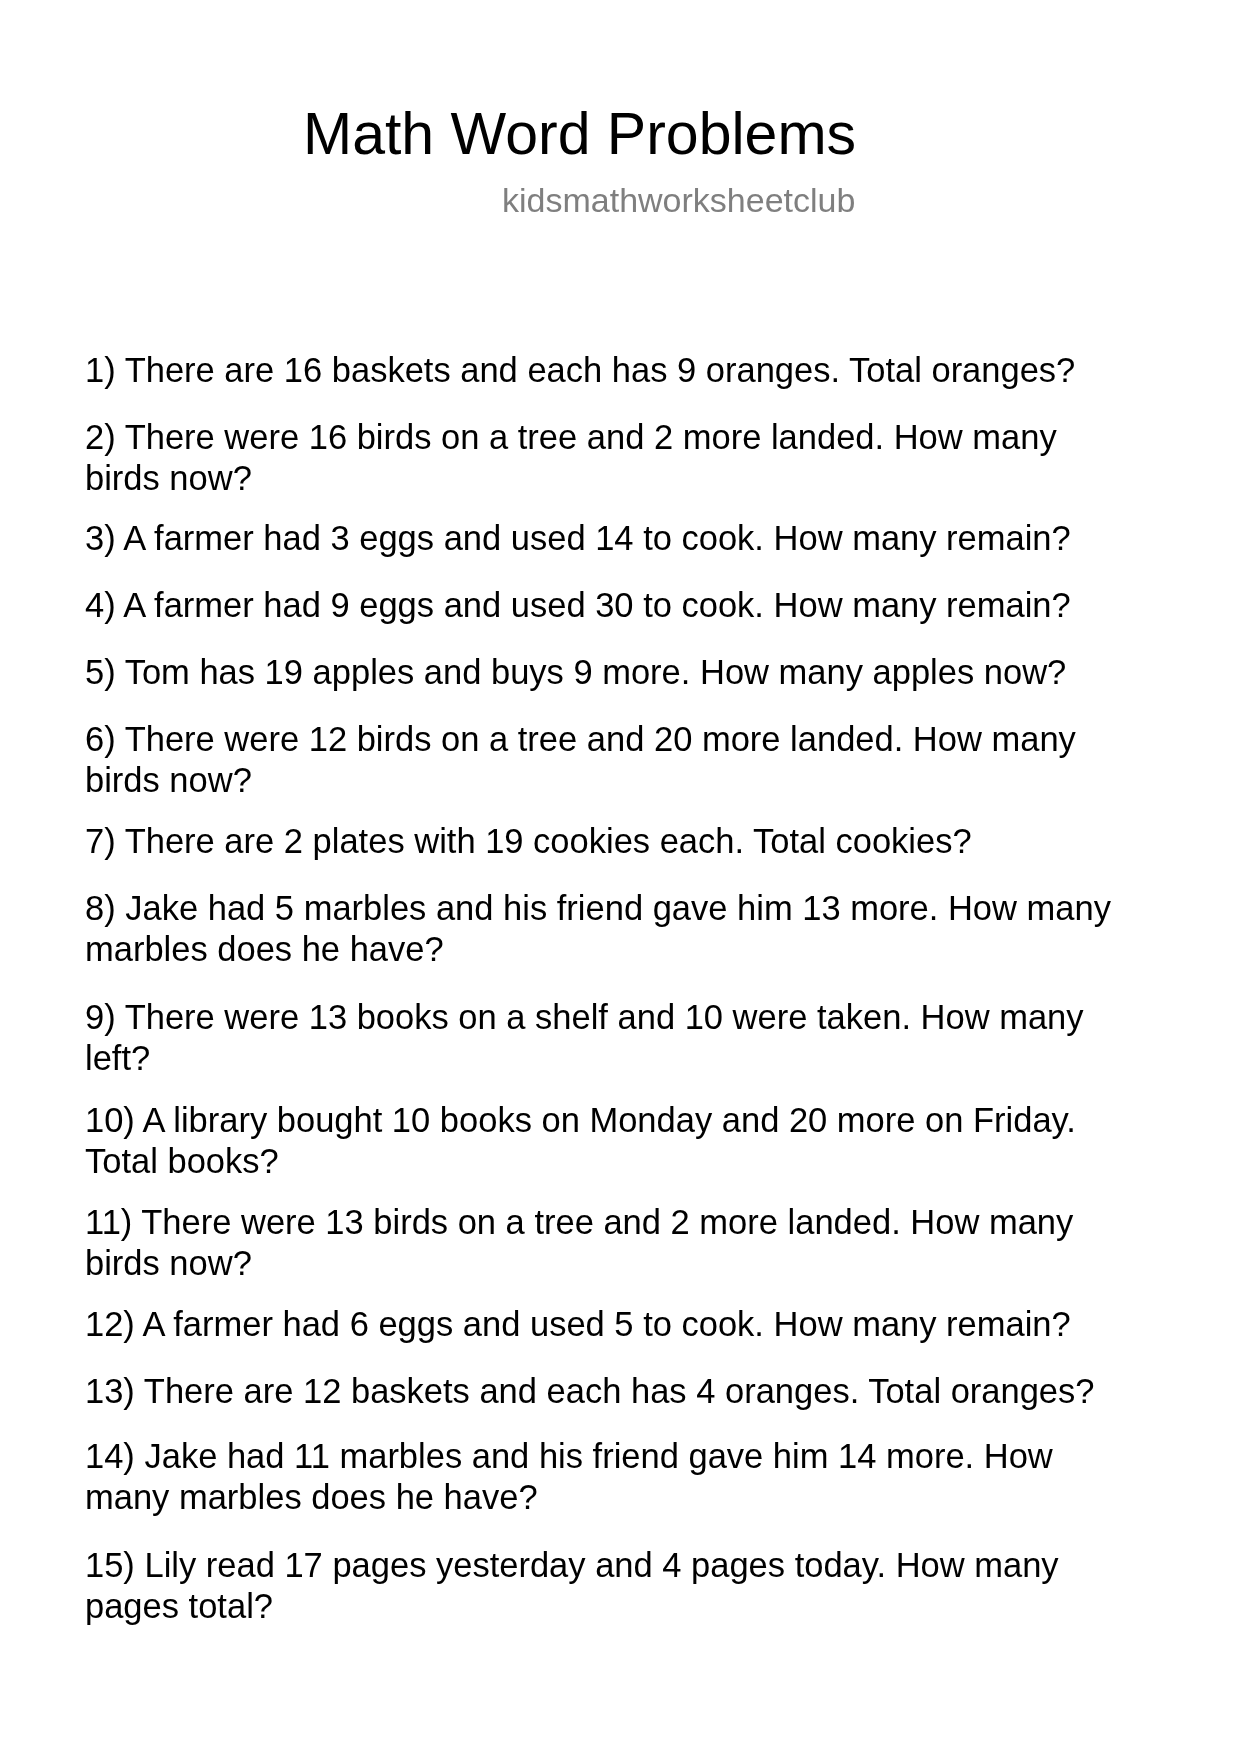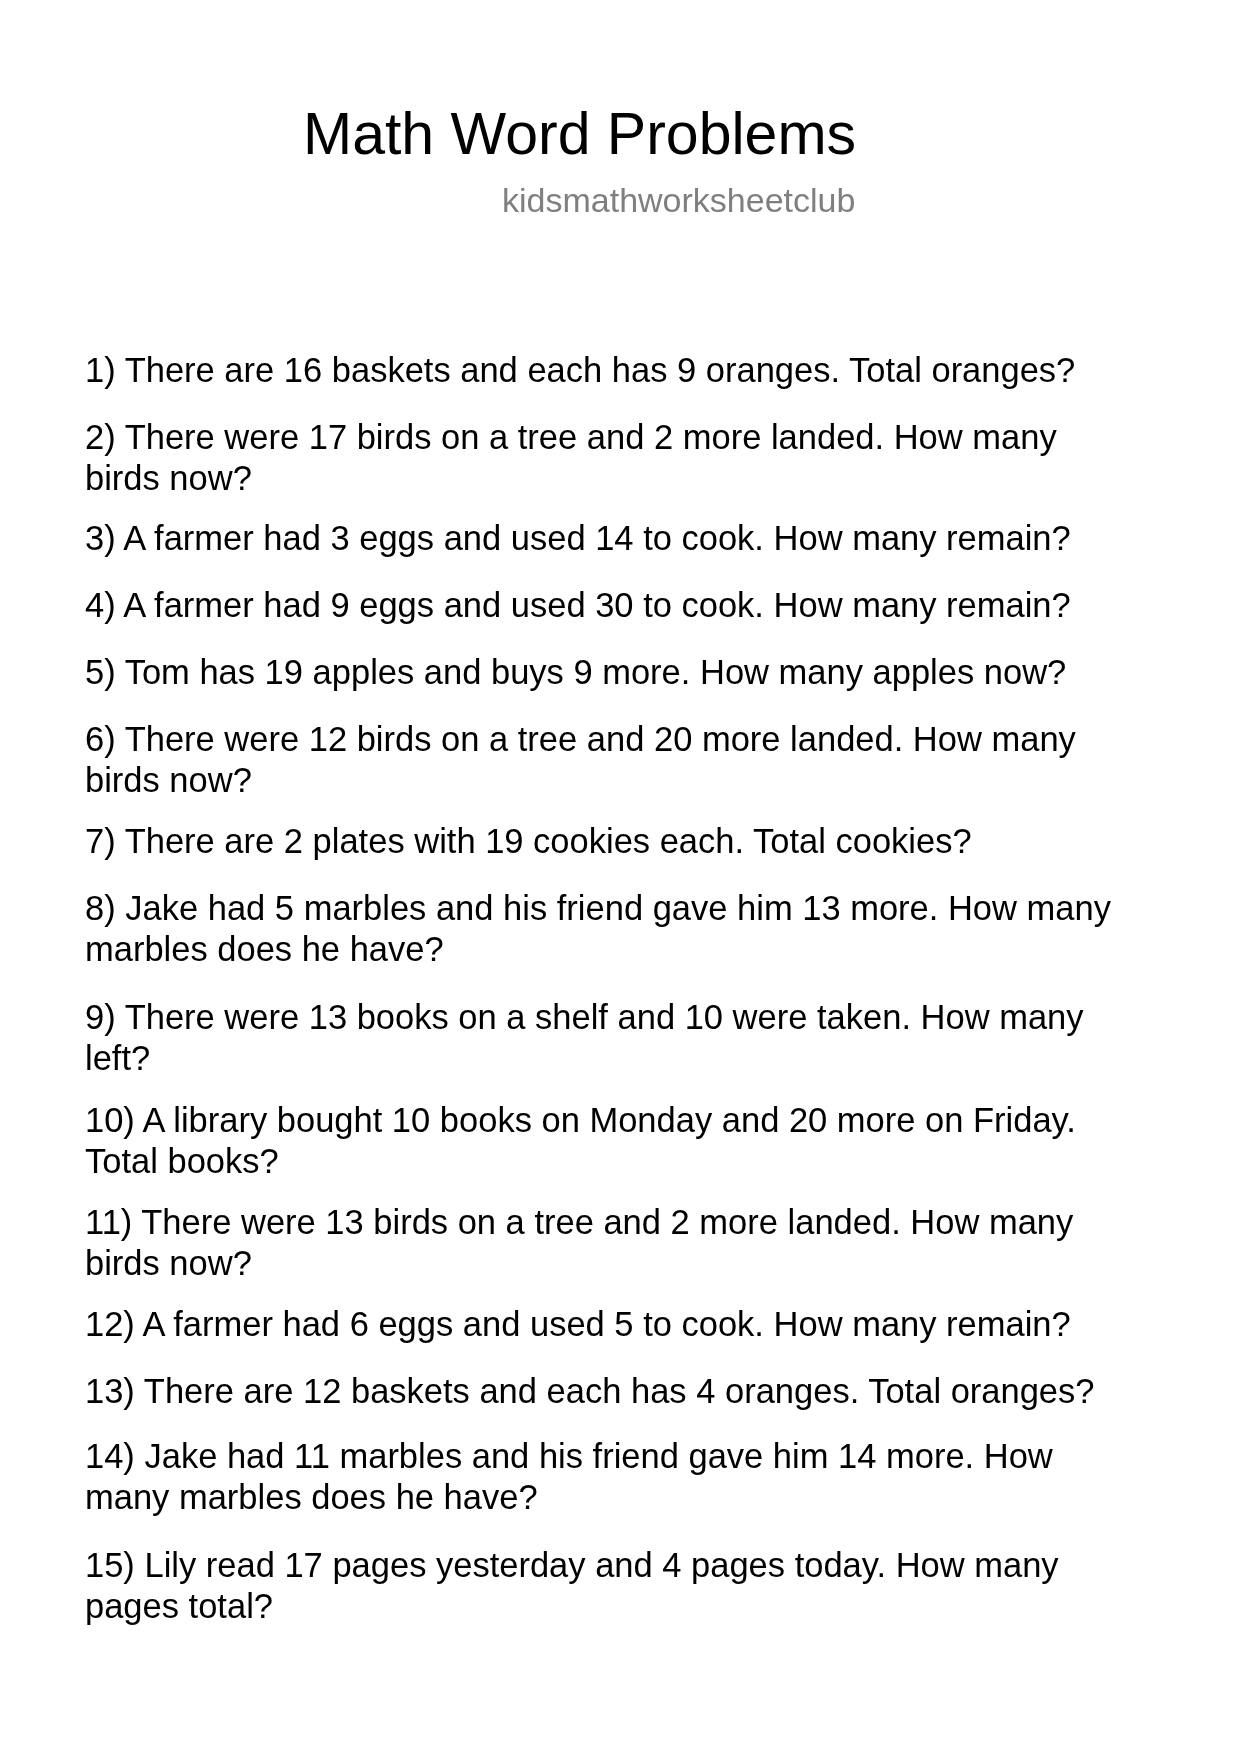--- a/index.html
+++ b/index.html
@@ -54,21 +54,21 @@
   </style>
 </head>
 <body>
 
 <div class="page">
   <h1 class="title">Math Word Problems</h1>
   <div class="subtitle">kidsmathworksheetclub</div>
 
   <div>
     <p class="problem" style="top:349.5px">1) There are 16 baskets and each has 9 oranges. Total oranges?</p>
-    <p class="problem" style="top:416.5px">2) There were 17 birds on a tree and 2 more landed. How many birds now?</p>
+    <p class="problem" style="top:416.5px">2) There were 16 birds on a tree and 2 more landed. How many birds now?</p>
     <p class="problem" style="top:517.5px">3) A farmer had 3 eggs and used 14 to cook. How many remain?</p>
     <p class="problem" style="top:584.5px">4) A farmer had 9 eggs and used 30 to cook. How many remain?</p>
     <p class="problem" style="top:651.5px">5) Tom has 19 apples and buys 9 more. How many apples now?</p>
     <p class="problem" style="top:718.5px">6) There were 12 birds on a tree and 20 more landed. How many birds now?</p>
     <p class="problem" style="top:820.5px">7) There are 2 plates with 19 cookies each. Total cookies?</p>
     <p class="problem" style="top:887.5px">8) Jake had 5 marbles and his friend gave him 13 more. How many marbles does he have?</p>
     <p class="problem" style="top:996.5px">9) There were 13 books on a shelf and 10 were taken. How many left?</p>
     <p class="problem" style="top:1099.5px">10) A library bought 10 books on Monday and 20 more on Friday. Total books?</p>
     <p class="problem" style="top:1201.5px">11) There were 13 birds on a tree and 2 more landed. How many birds now?</p>
     <p class="problem" style="top:1303.5px">12) A farmer had 6 eggs and used 5 to cook. How many remain?</p>

